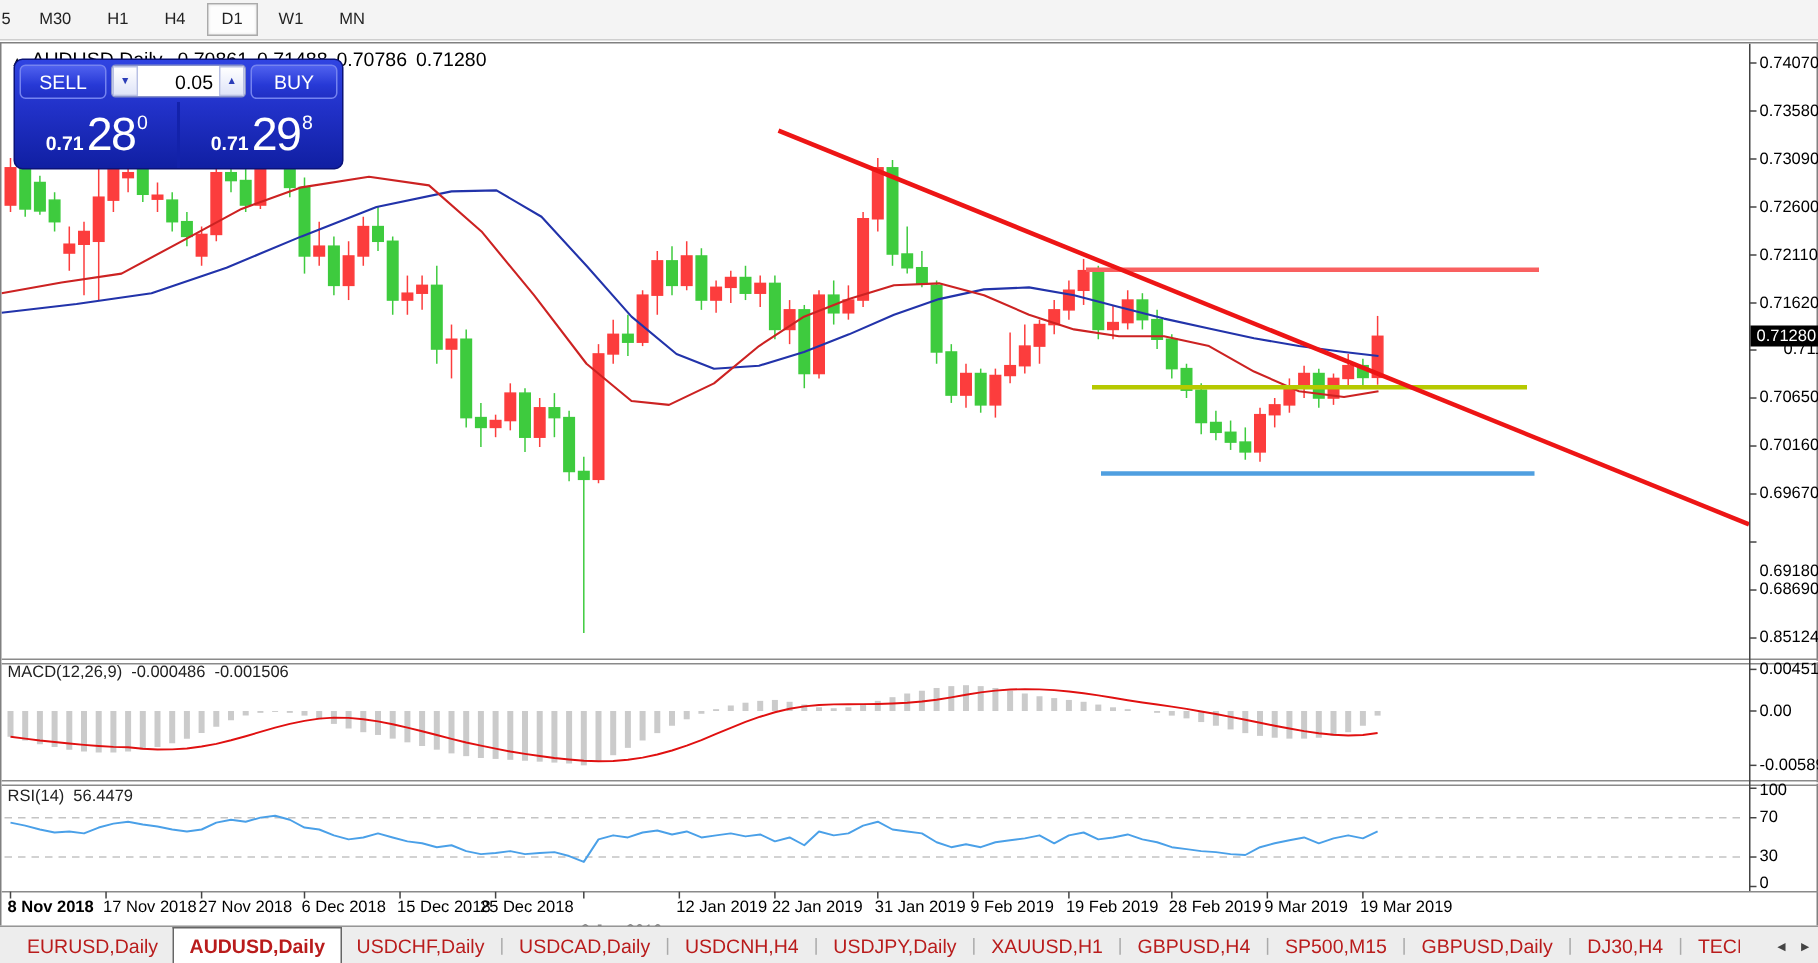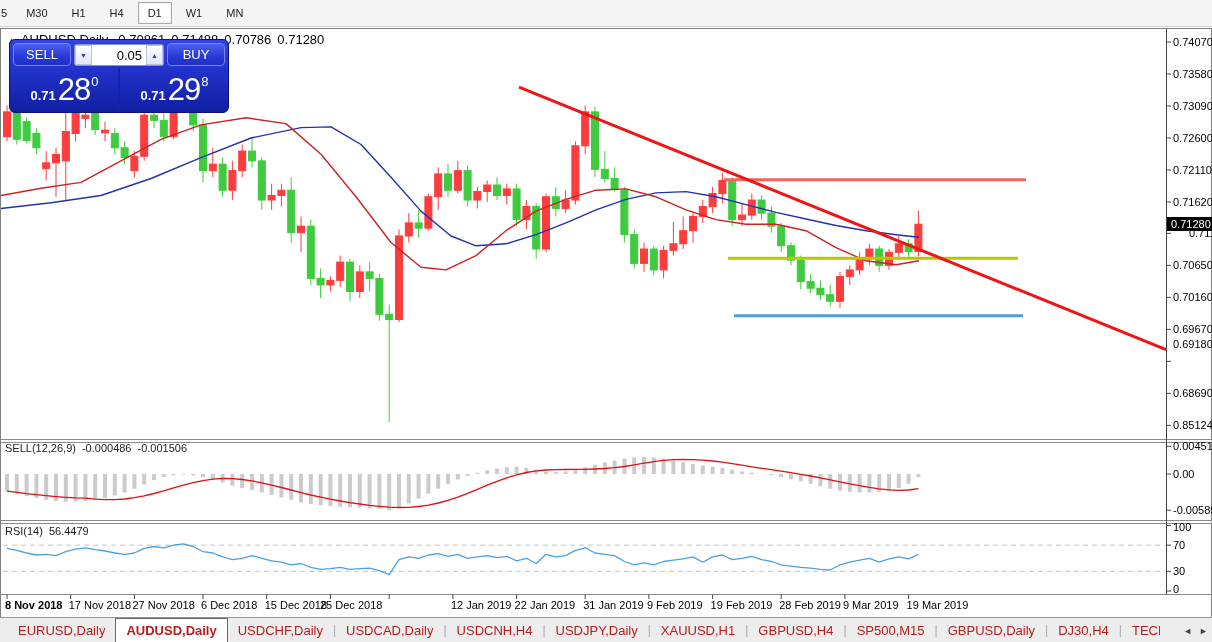--- a/index.html
+++ b/index.html
@@ -18,21 +18,21 @@
   #chart-svg{position:absolute;left:0;top:0;z-index:1;}
   
   #title-row{position:absolute;left:6px;top:3px;z-index:5;font-size:13px;color:#000;white-space:nowrap;}
   #title-row .tri{font-size:9px;margin-right:5px;}
   #title-row .sym{margin-right:10px;}
   #title-row span.num{margin-right:6px;}
   
   #trade{position:absolute;left:8px;top:10px;width:220px;height:74px;z-index:10;
          background:linear-gradient(180deg,#3044e2 0%,#2131c8 45%,#101fa2 100%);
          border:1px solid #0a1278;border-radius:6px;color:#fff;}
-  #trade .toprow{display:flex;align-items:flex-end;justify-content:space-between;padding:3px 3px 0 3px;border-radius:11px;}
+  #trade .toprow{display:flex;align-items:flex-start;justify-content:space-between;padding:3px 3px 0 3px;border-radius:11px;}
   .tbtn{width:58px;height:23px;border-radius:4px;border:1px solid #7583f0;
         background:linear-gradient(180deg,#4f61ef,#2739d6 60%,#202fc4);
         color:#fff;font-size:13px;text-align:center;line-height:21px;cursor:default;}
   #vol-box{display:flex;align-items:center;width:90px;height:22px;background:#fff;
            border:1px solid #8892c8;border-radius:3px;overflow:hidden;}
   .spin{width:17px;height:20px;background:linear-gradient(#ffffff,#dfe4f8);border:1px solid #b8c0e4;
         font-size:7px;color:#2b3db8;display:flex;align-items:center;justify-content:center;cursor:default;}
   #vol-input{flex:1;border:0;outline:0;font-size:13px;text-align:right;padding:0 4px;width:40px;
              font-family:"Liberation Sans",sans-serif;color:#000;background:#fff;}
   #trade .pricerow{display:flex;height:44px;margin-top:2px;}
@@ -437,38 +437,38 @@
         </div>
         <div class="pcell">
           <span class="pfx">0.71</span>
           <span class="pbig">29</span>
           <span class="psup">8</span>
         </div>
       </div>
     </div>
 
     <div class="ind-label" style="left:4px;top:413px;">
-      <span>SELL(12,26,9)</span><span>-0.000486</span><span>-0.001506</span>
+      <span>MACD(12,26,9)</span><span>-0.000486</span><span>-0.001506</span>
     </div>
     <div class="ind-label" style="left:4px;top:496px;">
       <span>RSI(14)</span><span>56.4479</span>
     </div>
 
     <div id="price-axis">
         <div class="axlab" style="top: 13px;">0.74070</div>
         <div class="axlab" style="top: 44.9999px;">0.73580</div>
         <div class="axlab" style="top: 76.9999px;">0.73090</div>
         <div class="axlab" style="top: 109px;">0.72600</div>
         <div class="axlab" style="top: 141px;">0.72110</div>
         <div class="axlab" style="top: 173px;">0.71620</div>
         <div class="axlab" style="top: 204.347px; margin-left: 16px;">0.71140</div>
         <div class="axlab" style="top: 236.347px;">0.70650</div>
         <div class="axlab" style="top: 268.346px;">0.70160</div>
         <div class="axlab" style="top: 300.346px;">0.69670</div>
-        <div class="axlab" style="top: 315px;">0.69180</div>
+        <div class="axlab" style="top: 352px;">0.69180</div>
         <div class="axlab" style="top: 364.346px;">0.68690</div>
         <div class="axlab" style="top: 396.346px;">0.85124</div>
         <div id="cur-badge" style="top: 188.204px;">0.71280</div>
         <div class="axlab" style="top: 417.257px;">0.004517</div>
         <div class="axlab" style="top: 445px;">0.00</div>
         <div class="axlab" style="top: 481.232px;">-0.005899</div>
         <div class="axlab" style="top: 498px;">100</div>
         <div class="axlab" style="top: 516.15px;">70</div>
         <div class="axlab" style="top: 542.35px;">30</div>
         <div class="axlab" style="top: 560px;">0</div>

